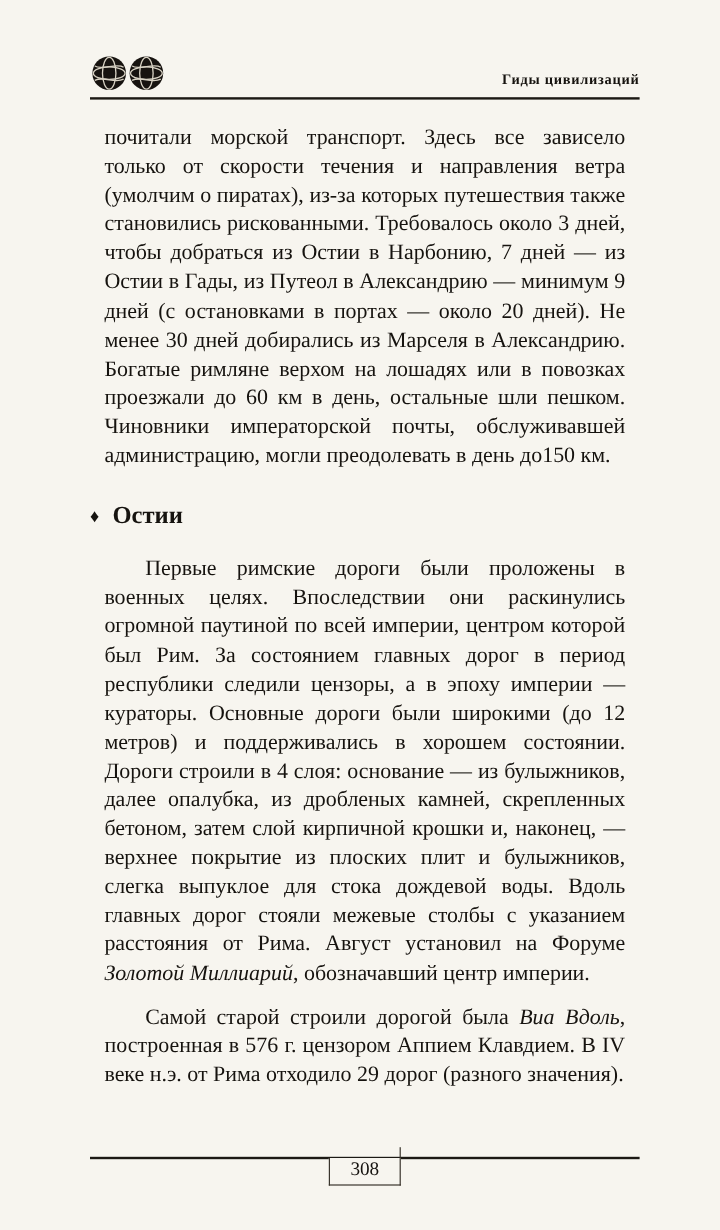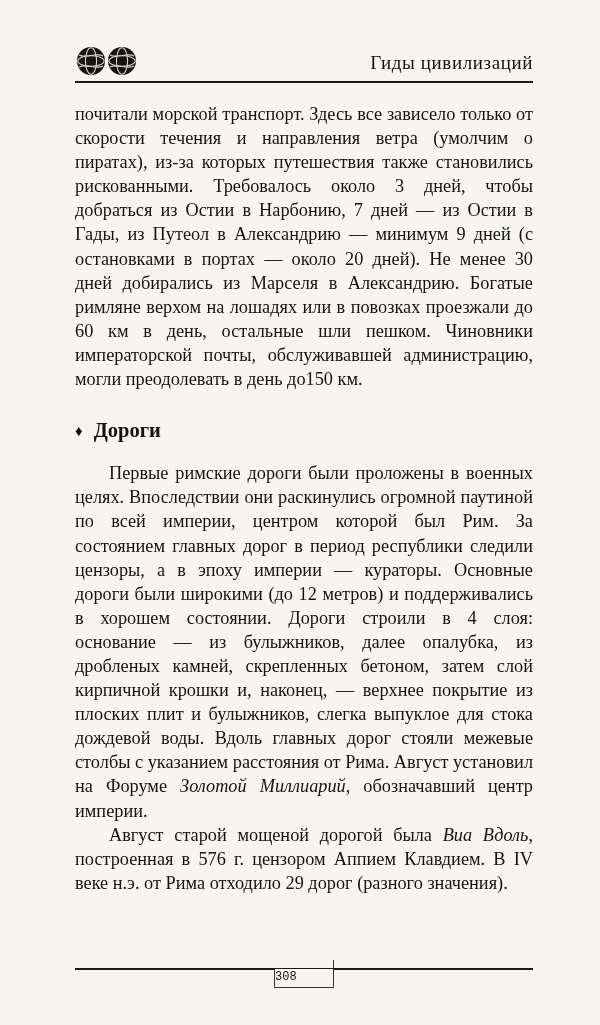--- a/index.html
+++ b/index.html
@@ -24,39 +24,39 @@
     top: 44px;
   }
   .header {
     display: flex;
     align-items: flex-end;
     justify-content: space-between;
     height: 32px;
   }
   .logo { display: inline-block; line-height: 0; }
   .running-title {
-    font-weight: normal;
-    font-size: 19px;
+    font-weight: bold;
+    font-size: 12px;
     letter-spacing: 0.6px;
     padding-bottom: 2px;
     white-space: nowrap;
   }
   .rule {
     margin-top: 5px;
     height: 0;
     border-top: 2.5px solid #1c1914;
   }
   .body-text {
     margin-top: 19px;
     font-size: 18.3px;
     line-height: 24.1px;
     text-align: justify;
   }
   .body-text p {
-    margin: 0;
+    margin: 12px;
     text-indent: 34px;
   }
   .body-text p.flush { text-indent: 0; }
   .body-text .it { font-style: italic; }
   h2.section-heading {
     margin: 27px 0 19px 0;
     font-size: 20.5px;
     font-weight: bold;
     text-indent: 0;
     text-align: left;
@@ -77,24 +77,24 @@
   .footer-rule {
     height: 0;
     border-top: 2px solid #1c1914;
   }
   .page-number-box {
     position: relative;
     width: 58px;
     margin: -1px auto 0 auto;
     border: 1px solid #3a352d;
     border-top: none;
-    font-size: 12px;
+    text-align: center;
+    font-size: 16px;
     padding: 1px 0 3px 0;
     background: #f7f5ef;
-    font-family: Liberation Mono, monospace;
   }
   .page-number-box::after {
     content: "";
     position: absolute;
     right: -1px;
     top: -9px;
     width: 1.5px;
     height: 9px;
     background: #3a352d;
   }
@@ -123,23 +123,23 @@
           </g>
         </svg>
       </span>
       <span class="running-title">Гиды цивилизаций</span>
     </div>
     <div class="rule"></div>
     <div class="body-text">
         <p class="flush"><span>почитали морской транспорт. Здесь все зависело только от скорости течения и направления ветра (умолчим о пиратах), из-за которых путешествия также становились рискованными. Требовалось около 3 дней, чтобы добраться из Остии в Нарбонию, 7 дней — из Остии в Гады, из Путеол в Александрию — минимум 9 дней (с остановками в портах — около 20 дней). Не менее 30 дней добирались из Марселя в Александрию. Богатые римляне верхом на лошадях или в повозках проезжали до 60 км в день, остальные шли пешком. Чиновники императорской почты, обслуживавшей администрацию, могли преодолевать в день до150 км.</span></p>
         <h2 class="section-heading">
           <span class="bullet">♦</span>
-          <span>Дороги</span>
+          <span>Остии</span>
         </h2>
         <p><span>Первые римские дороги были проложены в военных целях. Впоследствии они раскинулись огромной паутиной по всей империи, центром которой был Рим. За состоянием главных дорог в период республики следили цензоры, а в эпоху империи — кураторы. Основные дороги были широкими (до 12 метров) и поддерживались в хорошем состоянии. Дороги строили в 4 слоя: основание — из булыжников, далее опалубка, из дробленых камней, скрепленных бетоном, затем слой кирпичной крошки и, наконец, — верхнее покрытие из плоских плит и булыжников, слегка выпуклое для стока дождевой воды. Вдоль главных дорог стояли межевые столбы с указанием расстояния от Рима. Август установил на Форуме </span><span class="it">Золотой Миллиарий</span><span>, обозначавший центр империи.</span></p>
-        <p><span>Август старой мощеной дорогой была </span><span class="it">Виа Вдоль</span><span>, построенная в 576 г. цензором Аппием Клавдием. В IV веке н.э. от Рима отходило 29 дорог (разного значения).</span></p>
+        <p><span>Самой старой строили дорогой была </span><span class="it">Виа Вдоль</span><span>, построенная в 576 г. цензором Аппием Клавдием. В IV веке н.э. от Рима отходило 29 дорог (разного значения).</span></p>
       </div>
   </div>
   <div class="footer">
     <div class="footer-rule"></div>
     <div class="page-number-box">308</div>
   </div>
 </div>
 
 </body></html>

